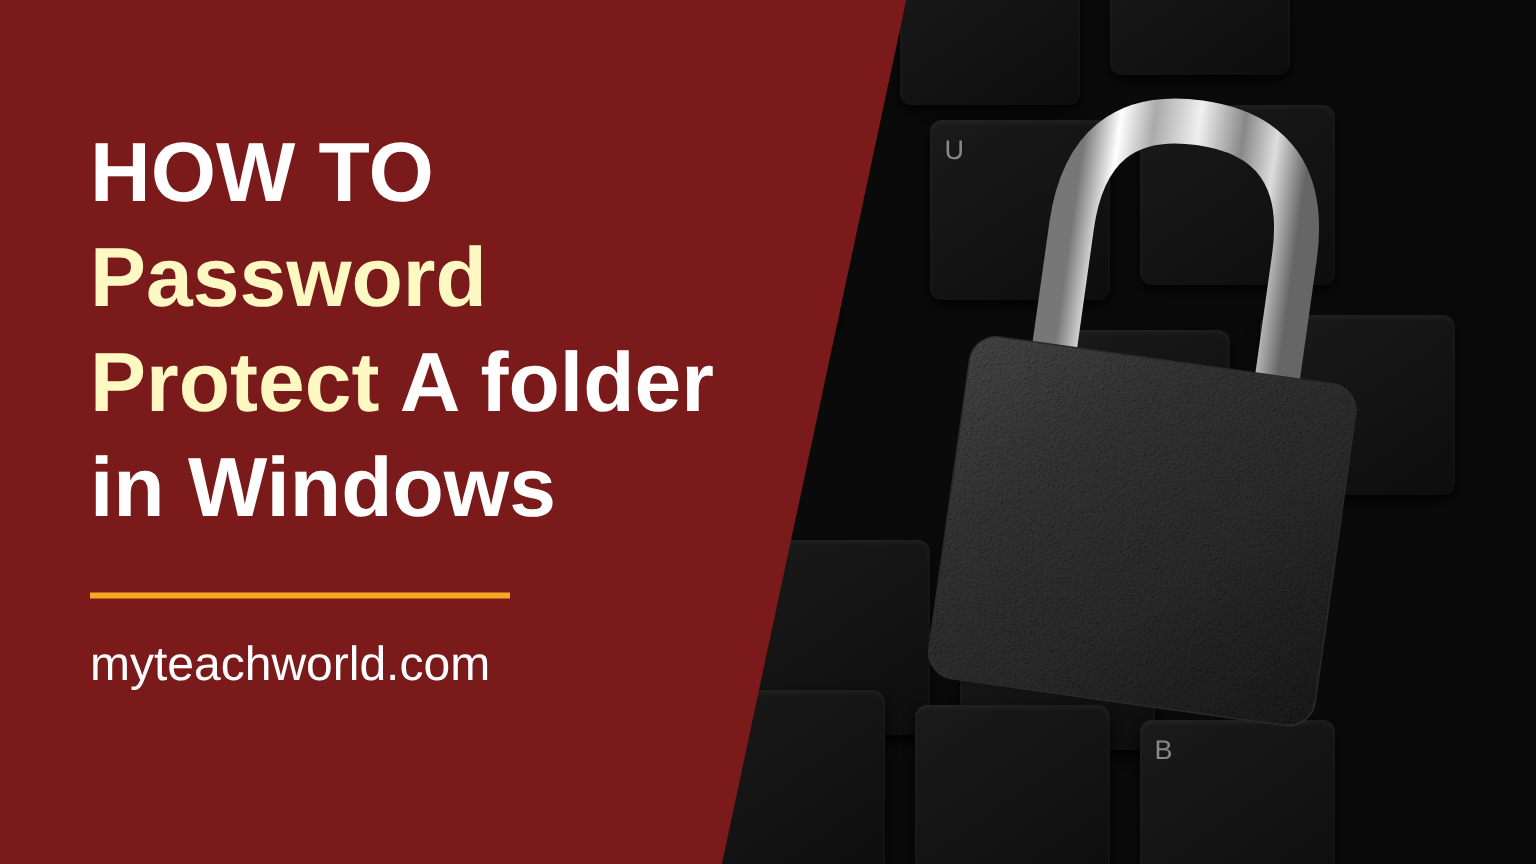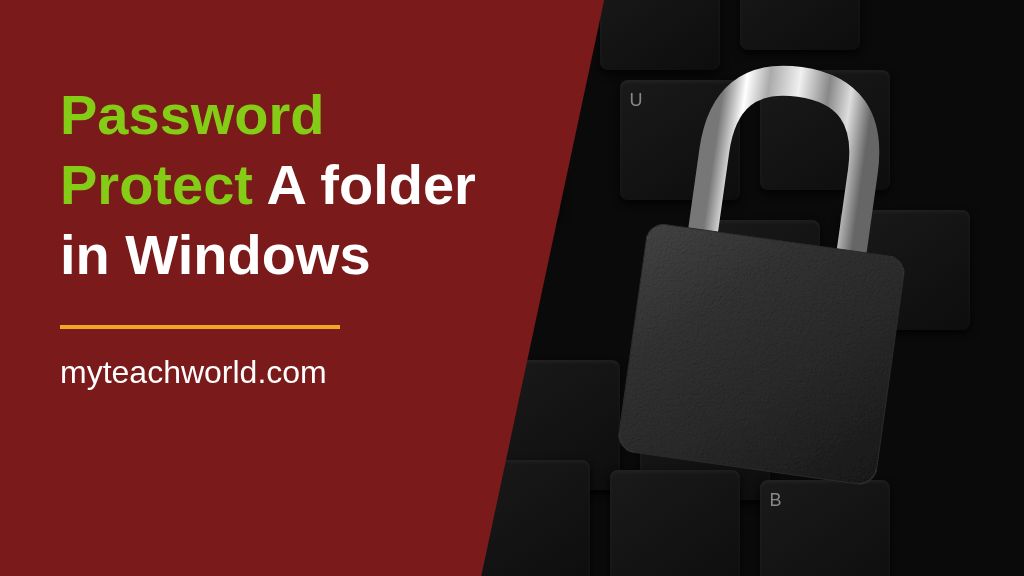--- a/index.html
+++ b/index.html
@@ -41,21 +41,21 @@
       line-height: 1.25;
       max-width: 440px;
     }
     
     .heading-line1 {
       color: #ffffff;
       display: block;
     }
     
     .heading-accent {
-      color: #84cc16;
+      color: #fef9c3;
     }
     
     .heading-white {
       color: #ffffff;
     }
     
     .divider {
       width: 280px;
       height: 4px;
       background: #f5a623;
@@ -161,19 +161,20 @@
         </defs>
         <path d="M 65 200 L 65 110 Q 65 30 140 30 Q 215 30 215 110 L 215 200" fill="none" stroke="url(#metalGrad)" stroke-width="30" stroke-linecap="round"></path>
         <rect x="10" y="190" width="260" height="230" rx="18" fill="url(#bodyGrad)" filter="url(#texture)"></rect>
         <rect x="10" y="190" width="260" height="230" rx="18" fill="none" stroke="#2a2a2a" stroke-width="1"></rect>
       </svg>
     </div>
   </div>
 
   <div class="left-panel">
     <h1 class="heading">
+      <span class="heading-line1">HOW TO</span>
       <span class="heading-accent">Password Protect</span><span class="heading-white"> A folder in Windows</span>
     </h1>
     <div class="divider"></div>
     <div class="site-name">myteachworld.com</div>
   </div>
 
 </div>
 
 </body></html>

